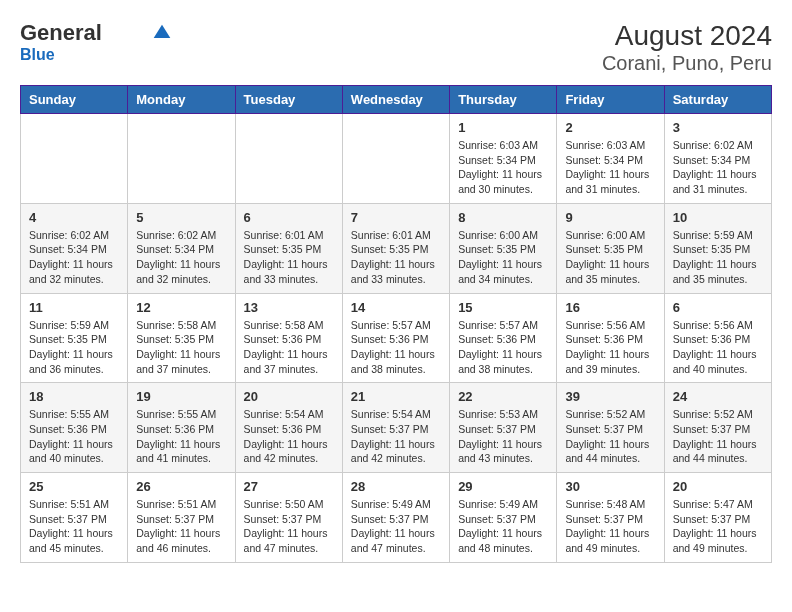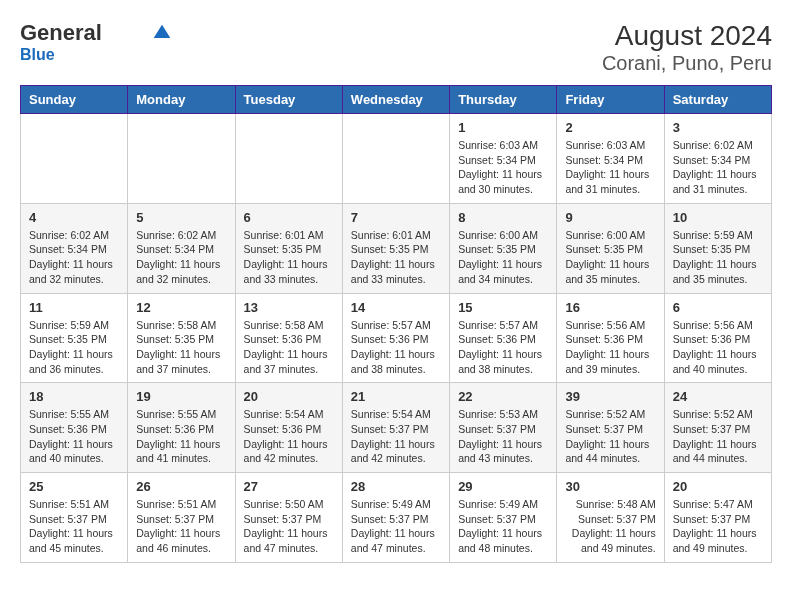--- a/index.html
+++ b/index.html
@@ -337,21 +337,21 @@
         </td>
         <td>
           <span class="day-number">29</span>
           <div class="day-info" style="white-space: pre-line;">Sunrise: 5:49 AM
 Sunset: 5:37 PM
 Daylight: 11 hours
 and 48 minutes.</div>
         </td>
         <td>
           <span class="day-number">30</span>
-          <div class="day-info" style="white-space: pre-line; text-align: right;">Sunrise: 5:48 AM
+          <div class="day-info" style="white-space: pre-line;">Sunrise: 5:48 AM
 Sunset: 5:37 PM
 Daylight: 11 hours
 and 49 minutes.</div>
         </td>
         <td>
           <span class="day-number">20</span>
           <div class="day-info" style="white-space: pre-line;">Sunrise: 5:47 AM
 Sunset: 5:37 PM
 Daylight: 11 hours
 and 49 minutes.</div>

